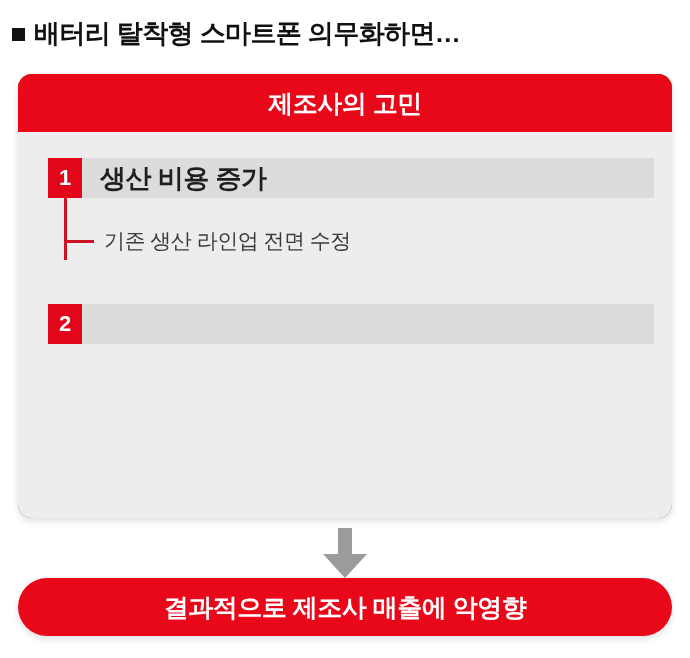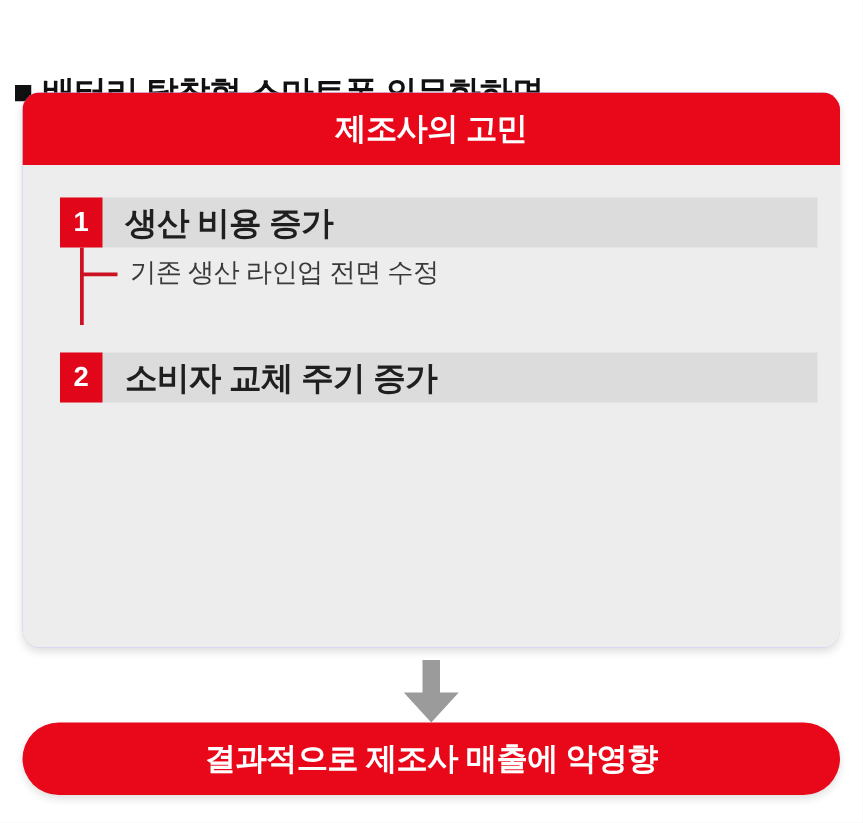--- a/index.html
+++ b/index.html
@@ -19,21 +19,20 @@
 
   
   .page-title {
     position: absolute;
     left: 12px;
     top: 14px;
     display: flex;
     align-items: center;
     gap: 9px;
     height: 38px;
-    margin-top: 40px;
   }
   .title-marker {
     width: 13px;
     height: 13px;
     background: #111111;
     flex: 0 0 auto;
     margin-top: 3px;
   }
   .title-text {
     font-size: 26px;
@@ -45,21 +44,21 @@
   }
 
   
   .card {
     position: absolute;
     left: 18px;
     top: 74px;
     width: 654px;
     border-radius: 14px;
     overflow: hidden;
-    background: #c4b5fd;
+    background: #a16207;
     box-shadow: 0 3px 7px rgba(0,0,0,0.13);
   }
   .card-header {
     background: #e8081a;
     height: 58px;
     display: flex;
     align-items: center;
     justify-content: center;
   }
   .card-header-text {
@@ -124,21 +123,21 @@
     font-weight: bold;
     color: #1f1f1f;
     letter-spacing: -0.5px;
     line-height: 1;
   }
 
   
   .items {
     position: relative;
     margin-left: 16px;
-    padding-top: 0;
+    padding-top: 22px;
     text-align: right;
   }
   .tree-trunk {
     position: absolute;
     left: 0;
     top: 0;
     width: 3px;
     background: #cc1122;
   }
   .item {
@@ -224,21 +223,20 @@
           <span class="tree-branch"></span>
           <span class="item-text">기존 생산 라인업 전면 수정</span>
         </div>
       </div>
     </div>
 
     <div class="section">
       <div class="section-head">
         <div class="section-bar"></div>
         <div class="badge">2</div>
-        <div class="section-title">소비자 교체 주기 증가</div>
       </div>
     </div>
 
   </div>
 </div>
 
 <div class="arrow">
   <svg width="56" height="52" viewBox="0 0 56 52" aria-hidden="true">
     <polygon points="21,0 35,0 35,26 50,26 28,50 6,26 21,26" fill="#9b9b9b"></polygon>
   </svg>

